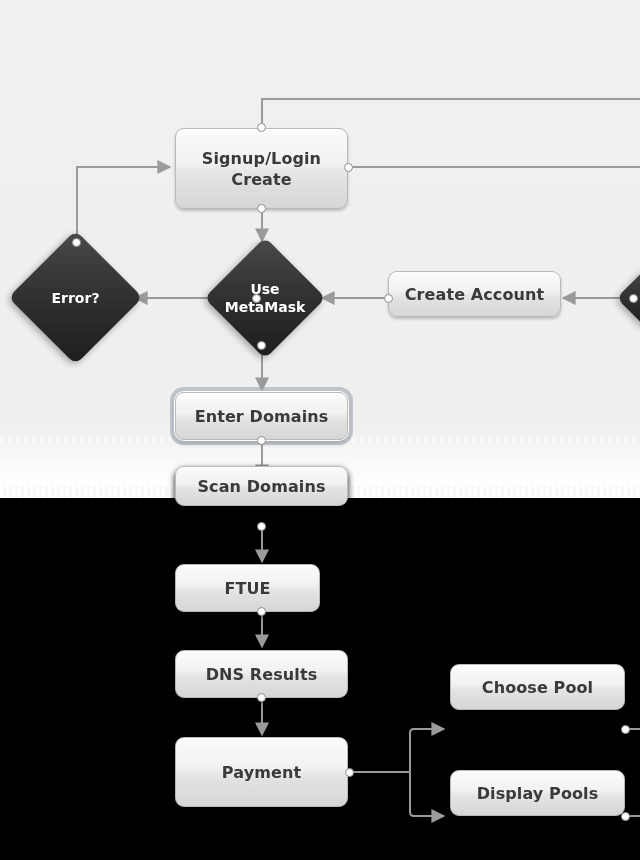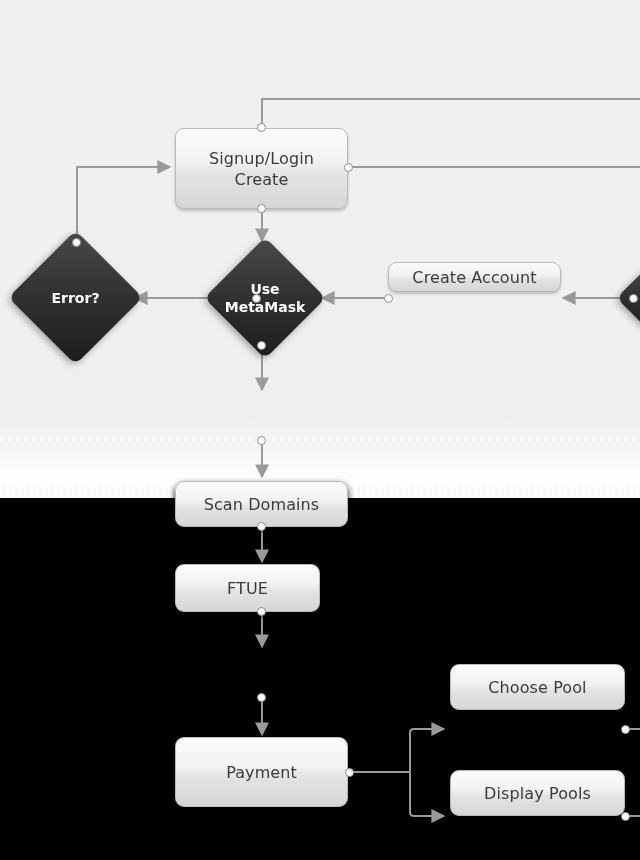--- a/index.html
+++ b/index.html
@@ -51,21 +51,21 @@
   
   .node {
     position: absolute;
     box-sizing: border-box;
     border-radius: 9px;
     display: flex;
     align-items: center;
     justify-content: center;
     text-align: center;
     color: #3a3a3a;
-    font-weight: normal;
+    font-weight: bold;
     font-size: 16px;
     line-height: 21px;
     letter-spacing: .1px;
     background: linear-gradient(180deg,#fbfbfb 0%,#f2f2f2 42%,#e3e3e3 58%,#d6d6d6 100%);
     border: 1px solid #b9b9b9;
     box-shadow: 0 2px 3px rgba(0,0,0,.22), inset 0 1px 0 rgba(255,255,255,.9);
   }
   .node.on-dark {
     box-shadow: 0 3px 6px rgba(0,0,0,.9), inset 0 1px 0 rgba(255,255,255,.9);
   }
@@ -161,35 +161,41 @@
   </div>
 
   <div class="diamond" style="left:28px; top:250px; width:95px; height:95px;">
     <span class="dlabel">Error?</span>
   </div>
 
   <div class="diamond" style="left:222px; top:255px; width:86px; height:86px;">
     <span class="dlabel"><span>Use</span><br><span>MetaMask</span></span>
   </div>
 
-  <div class="node" style="left:388px; top:262px; width:173px; height:30px;">
+  <div class="node" style="left:388px; top:271px; width:173px; height:46px;">
     <span>Create Account</span>
   </div>
 
   <div class="diamond" style="left:626px; top:275px; width:46px; height:46px;"></div>
 
-
-  <div class="node on-dark" style="left:175px; top:481px; width:173px; height:46px;justify-content:center;">
+  <div class="node selected" style="left:175px; top:392px; width:173px; height:48px;">
+    <span>Enter Domains</span>
+  </div>
+
+  <div class="node on-dark" style="left:175px; top:466px; width:173px; height:40px;justify-content:center;">
     <span>Scan Domains</span>
   </div>
 
   <div class="node on-dark" style="left:175px; top:564px; width:145px; height:48px;">
     <span>FTUE</span>
   </div>
 
+  <div class="node on-dark" style="left:175px; top:650px; width:173px; height:48px;">
+    <span>DNS Results</span>
+  </div>
 
   <div class="node on-dark" style="left:175px; top:737px; width:173px; height:70px; flex-direction:column;">
     <span>Payment</span>
   </div>
 
   <div class="node on-dark" style="left:450px; top:664px; width:175px; height:46px;">
     <span>Choose Pool</span>
   </div>
 
   <div class="node on-dark" style="left:450px; top:770px; width:175px; height:46px;">

